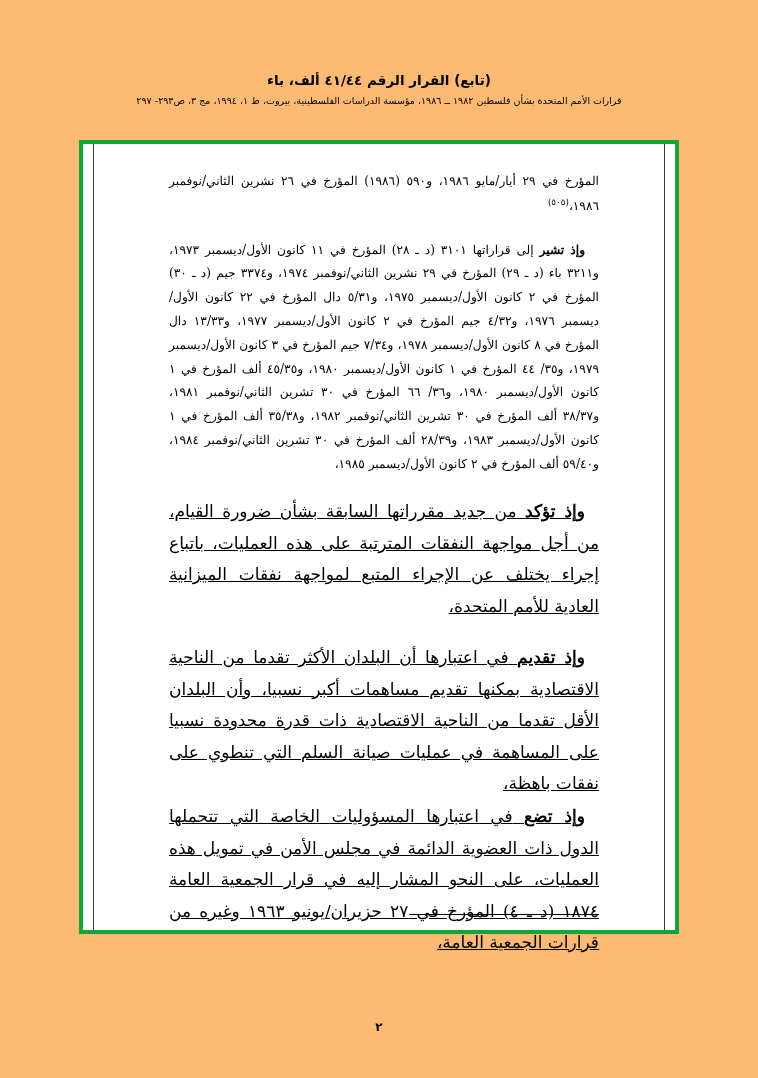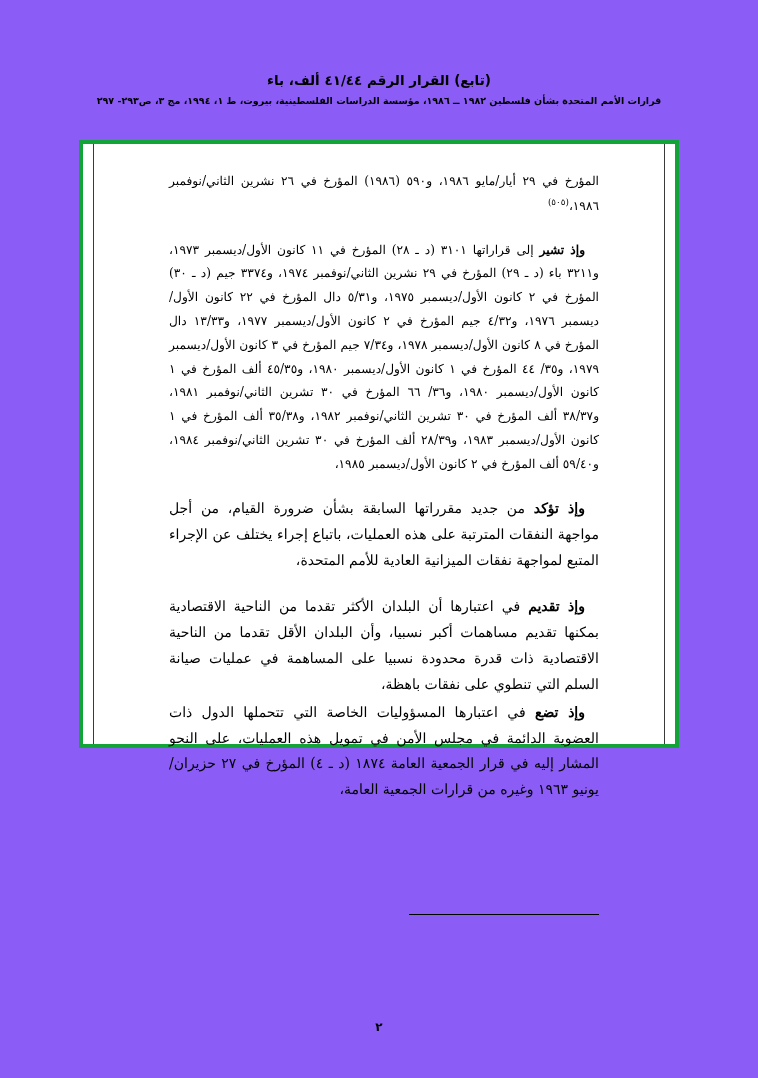--- a/index.html
+++ b/index.html
@@ -11,48 +11,48 @@
     width: 758px;
     height: 1078px;
     position: relative;
     font-family: "DejaVu Serif", "Liberation Serif", serif;
     color: #000000;
     overflow: hidden;
   }
   .page {
     position: absolute;
     inset: 0;
-    background: #8b5cf6;
+    background: #fdba74;
   }
   .header {
     position: absolute;
     top: 72px;
     left: 0;
     right: 0;
     text-align: center;
   }
   .header-title {
     font-size: 13.5px;
     font-weight: bold;
     letter-spacing: 0.2px;
     margin-bottom: 7px;
     font-family: "DejaVu Sans", "Liberation Sans", sans-serif;
   }
   .header-sub {
     font-size: 9.5px;
-    font-weight: bold;
+    font-weight: normal;
     font-family: "DejaVu Sans", "Liberation Sans", sans-serif;
     letter-spacing: 0px;
   }
   .frame {
     position: absolute;
     top: 140px;
     left: 79px;
     width: 600px;
-    height: 608px;
+    height: 794px;
     border: 4px solid #12a436;
     box-sizing: border-box;
     background: #ffffff;
   }
   .inner-rule {
     position: absolute;
     top: 0;
     bottom: 0;
     width: 1px;
     background: #3a3a3a;
@@ -75,22 +75,23 @@
   .para-indent {
     text-indent: 14px;
   }
   .b {
     font-weight: bold;
   }
   .block-gap {
     margin-top: 20px;
   }
   .small-block {
-    font-size: 14px;
+    font-size: 17px;
     line-height: 1.85;
+    text-decoration: underline;
   }
   .footnote-wrap {
     position: absolute;
     left: 86px;
     width: 430px;
     top: 770px;
   }
   .footnote-rule {
     width: 190px;
     height: 1px;

